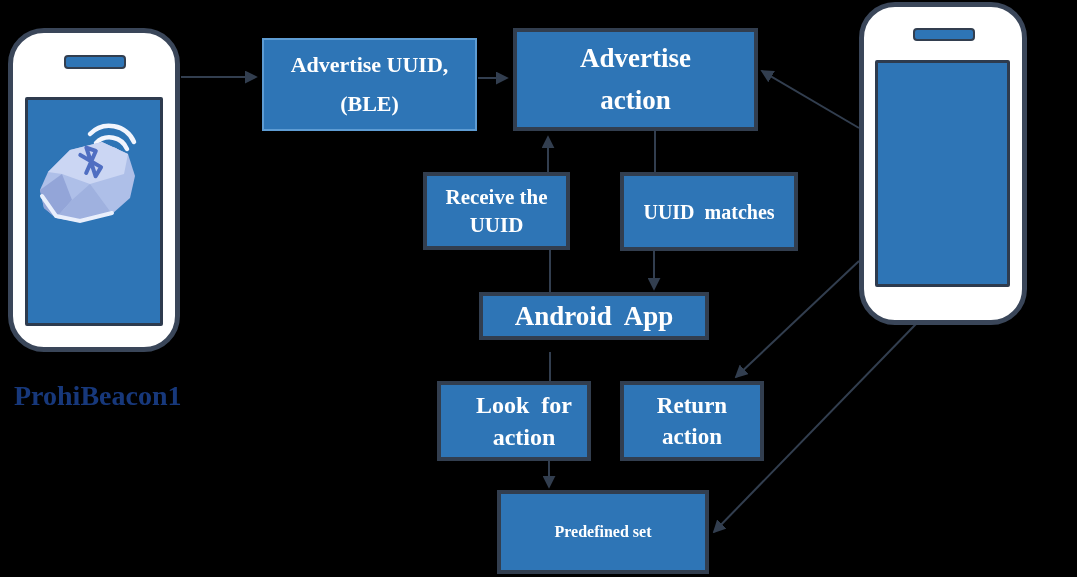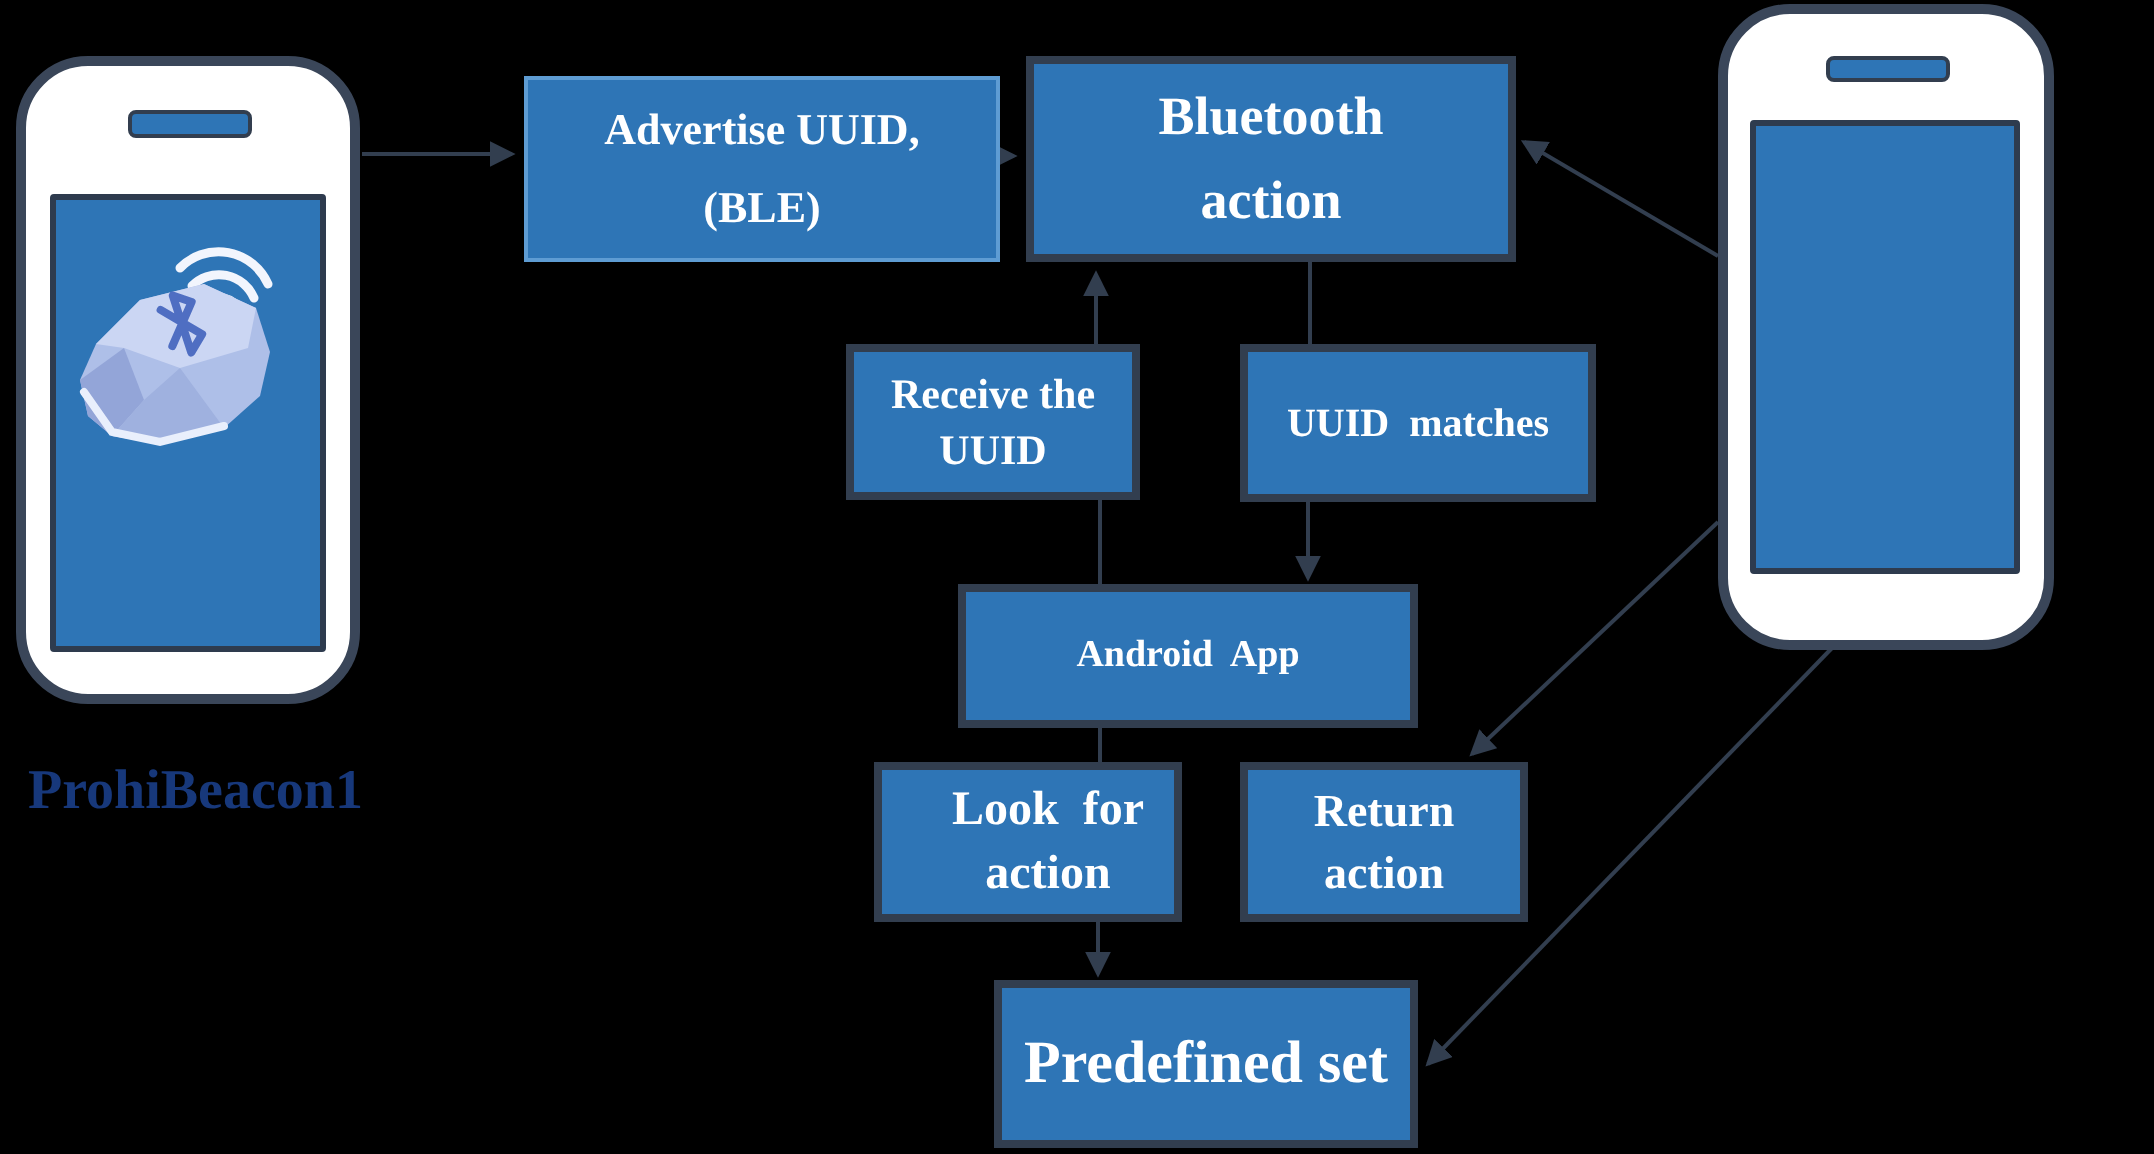--- a/index.html
+++ b/index.html
@@ -8,28 +8,28 @@
     font-family:"Liberation Serif", serif;overflow:hidden;
   }
   
   .fbox{
     position:absolute;box-sizing:border-box;background:#2E75B6;
     color:#fff;font-weight:bold;text-align:center;
     display:flex;flex-direction:column;align-items:center;justify-content:center;
   }
   .fbox .line{white-space:pre;display:block;}
   .darkb{border:4px solid #323E4F;}
-  #box-advertise{left:262px;top:38px;width:238px;height:93px;border:2px solid #5E9CD3;font-size:22px;justify-content:space-evenly;}
+  #box-advertise{left:262px;top:38px;width:215px;height:93px;border:2px solid #5E9CD3;font-size:22px;justify-content:space-evenly;}
   #box-daemon{left:513px;top:28px;width:245px;height:103px;font-size:27px;justify-content:space-evenly;}
   #box-receive{left:423px;top:172px;width:147px;height:78px;font-size:21px;line-height:1.35;}
   #box-wakeup{left:620px;top:172px;width:178px;height:79px;font-size:20px;line-height:1.4;}
-  #box-android{left:479px;top:292px;width:230px;height:72px;font-size:19px;}
+  #box-android{left:479px;top:292px;width:230px;height:48px;font-size:27px;}
   #box-look{left:437px;top:381px;width:154px;height:80px;font-size:24px;line-height:1.35;padding-left:20px;}
   #box-return{left:620px;top:381px;width:144px;height:80px;font-size:23px;line-height:1.35;}
-  #box-predefined{left:497px;top:490px;width:212px;height:84px;font-size:30px;line-height:1.35;}
+  #box-predefined{left:497px;top:490px;width:212px;height:84px;font-size:16px;line-height:1.35;}
   
   .phone{
     position:absolute;box-sizing:border-box;background:#fff;
     border:5px solid #3A4659;border-radius:36px;
   }
   #phone1{left:8px;top:28px;width:172px;height:324px;}
   #phone2{left:859px;top:2px;width:168px;height:323px;}
   .speaker{
     position:absolute;box-sizing:border-box;background:#2E75B6;
     border:2px solid #323E4F;border-radius:4px;
@@ -108,21 +108,21 @@
   </div>
 
   <div class="beacon-label" id="label1">ProhiBeacon1</div>
 
   <div class="fbox" id="box-advertise">
     <span class="line">Advertise UUID,</span>
     <span class="line">(BLE)</span>
   </div>
 
   <div class="fbox darkb" id="box-daemon">
-    <span class="line">Bluetooth</span>
+    <span class="line">Advertise</span>
     <span class="line">action</span>
   </div>
 
   <div class="fbox darkb" id="box-receive">
     <span class="line">Receive the</span>
     <span class="line">UUID</span>
   </div>
 
   <div class="fbox darkb" id="box-wakeup">
     <span class="line">UUID  matches</span>

